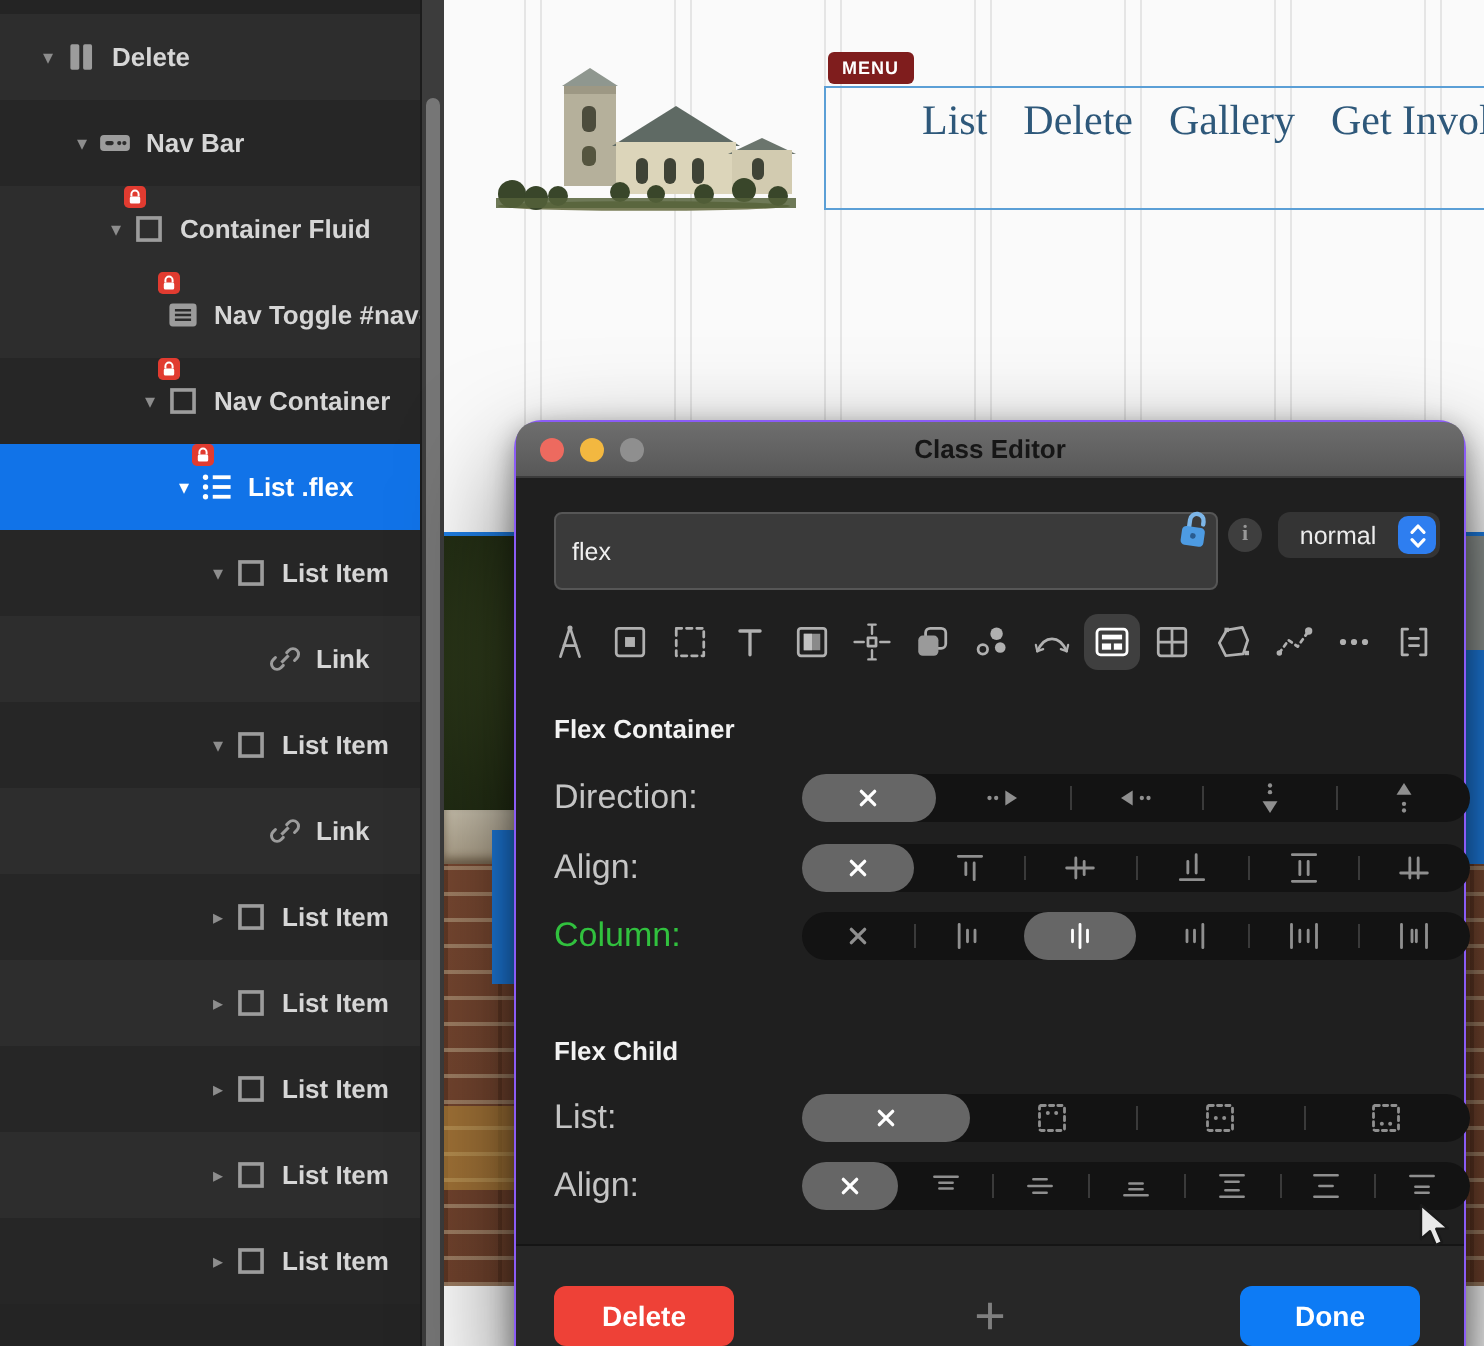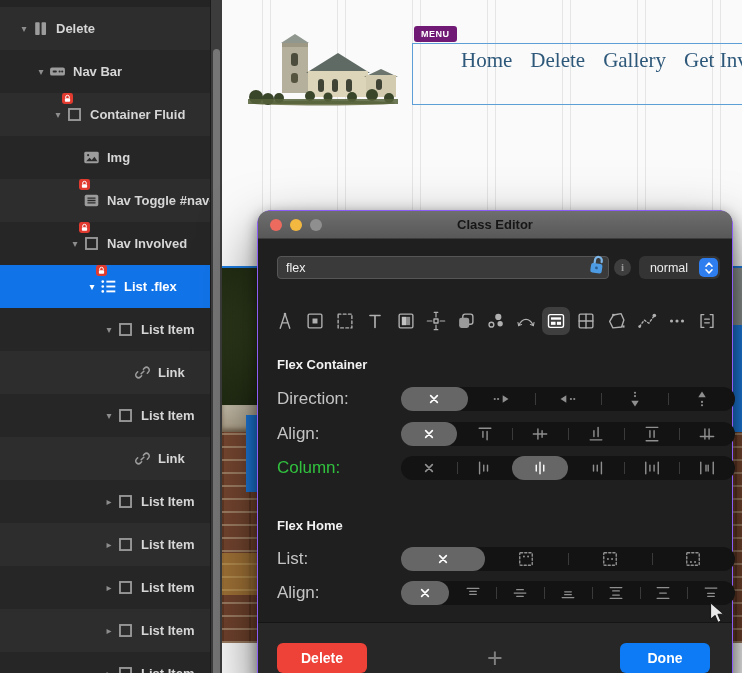--- a/index.html
+++ b/index.html
@@ -26,21 +26,21 @@
   #vscroll { position:absolute; left:210px; top:0; width:12px; height:673px;
              background:#3c3c3c; border-left:1px solid #1c1c1c; }
   #vthumb { position:absolute; left:2px; top:49px; width:7px; height:640px;
             background:#767676; border-radius:4px; }
 
   
   #canvas { position:absolute; left:222px; top:0; width:520px; height:673px;
             background:#fafafa; overflow:hidden; }
   .guide { position:absolute; top:0; bottom:0; width:1px; background:#e5e5e5; }
   #church { position:absolute; left:24px; top:33px; }
-  #menu-badge { position:absolute; left:192px; top:26px; background:#701a75; color:#fff;
+  #menu-badge { position:absolute; left:192px; top:26px; background:#7f1d1d; color:#fff;
                 font-size:9px; font-weight:700; letter-spacing:.5px; padding:3px 7px;
                 border-radius:3px; }
   #navbox { position:absolute; left:190px; top:43px; width:332px; height:62px;
             border:1px solid #5b9fd6; overflow:hidden; }
   #navlinks { display:flex; gap:18px; padding:4px 0 0 48px;
               font-family:"Liberation Serif", serif; font-size:21px; color:#2e587a;
               white-space:nowrap; }
   #navlinks span { cursor:pointer; }
 
   
@@ -67,21 +67,21 @@
             background:#1f1f1f; border:1px solid #8b5cf6; border-radius:14px;
             box-shadow:0 24px 55px rgba(0,0,0,.55), 0 4px 14px rgba(0,0,0,.4); z-index:10;margin-top:28px; }
   #titlebar { position:absolute; left:0; top:0; right:0; height:28px; border-radius:10px 10px 0 0;
               background:linear-gradient(#6e6e6e,#585858); border-bottom:1px solid #3c3c3c;
               display:flex; align-items:center; }
   .tlight { width:12px; height:12px; border-radius:50%; margin-left:8px; }
   .tlight:first-child { margin-left:12px; }
   #dlg-title { position:absolute; left:0; right:0; text-align:center; font-size:13px;
                font-weight:700; color:#161616; pointer-events:none; }
 
-  #classwrap { position:absolute; left:19px; top:45px; width:332px; height:23px;
+  #classwrap { position:absolute; left:19px; top:45px; width:332px; height:39px;
                background:#3a3a3a; border:1px solid #565656; border-radius:4px; }
   #classinput { position:absolute; left:0; top:0; width:100%; height:100%; background:transparent;
                 border:none; outline:none; color:#f0f0f0; font-size:12.5px; padding:0 26px 0 8px;
                 font-family:"Liberation Sans", sans-serif; }
   #lockicn { position:absolute; right:1px; top:-5px; transform:rotate(8deg); }
   #infoicn { position:absolute; left:356px; top:48px; width:17px; height:17px; border-radius:50%;
              background:#3e3e3e; color:#989898; font-size:11px; font-weight:700; text-align:center;
              line-height:17px; font-family:"Liberation Serif", serif; }
   #stateselect { position:absolute; left:381px; top:45px; width:81px; height:23px;
                  background:#343434; border-radius:6px; display:flex; align-items:center;
@@ -155,31 +155,20 @@
           <rect width="11" height="11" rx="2.4" fill="#e13b30"></rect>
           <path d="M3.7 5.2V4.1a1.8 1.8 0 013.6 0v1.1" stroke="#fff" stroke-width="1" fill="none"></path>
           <rect x="2.9" y="5.2" width="5.2" height="3.6" rx="0.8" fill="#fff"></rect>
         </svg>
         <svg width="17" height="17" viewBox="0 0 16 16" fill="none">
           <rect x="2.8" y="2.8" width="10.4" height="10.4" stroke="currentColor" stroke-width="1.7"></rect>
         </svg>
       </span>
       <span class="slbl">Container Fluid</span>
     </div>
-    <div class="srow odd" style="padding-left: 67px;">
-      <span class="disc"></span>
-      <span class="sic">
-        <svg width="17" height="17" viewBox="0 0 16 16" fill="none">
-          <rect x="1.2" y="2.6" width="13.6" height="10.8" rx="1.4" fill="currentColor"></rect>
-          <path d="M3 11.6l3.2-3.4 2 2.1 2.6-3 2.8 4.3z" fill="#2b2b2b"></path>
-          <circle cx="4.8" cy="5.8" r="1" fill="#2b2b2b"></circle>
-        </svg>
-      </span>
-      <span class="slbl">Img</span>
-    </div>
     <div class="srow" style="padding-left: 67px;">
       <span class="disc"></span>
       <span class="sic">
         <svg class="lockb" width="11" height="11" viewBox="0 0 11 11">
           <rect width="11" height="11" rx="2.4" fill="#e13b30"></rect>
           <path d="M3.7 5.2V4.1a1.8 1.8 0 013.6 0v1.1" stroke="#fff" stroke-width="1" fill="none"></path>
           <rect x="2.9" y="5.2" width="5.2" height="3.6" rx="0.8" fill="#fff"></rect>
         </svg>
         <svg width="17" height="17" viewBox="0 0 16 16" fill="none">
           <rect x="1.6" y="2.6" width="12.8" height="10.8" rx="1.6" fill="currentColor"></rect>
@@ -193,21 +182,21 @@
       <span class="sic">
         <svg class="lockb" width="11" height="11" viewBox="0 0 11 11">
           <rect width="11" height="11" rx="2.4" fill="#e13b30"></rect>
           <path d="M3.7 5.2V4.1a1.8 1.8 0 013.6 0v1.1" stroke="#fff" stroke-width="1" fill="none"></path>
           <rect x="2.9" y="5.2" width="5.2" height="3.6" rx="0.8" fill="#fff"></rect>
         </svg>
         <svg width="17" height="17" viewBox="0 0 16 16" fill="none">
           <rect x="2.8" y="2.8" width="10.4" height="10.4" stroke="currentColor" stroke-width="1.7"></rect>
         </svg>
       </span>
-      <span class="slbl">Nav Involved</span>
+      <span class="slbl">Nav Container</span>
     </div>
     <div class="srow sel" style="padding-left: 84px;">
       <span class="disc">▾</span>
       <span class="sic">
         <svg class="lockb" width="11" height="11" viewBox="0 0 11 11">
           <rect width="11" height="11" rx="2.4" fill="#e13b30"></rect>
           <path d="M3.7 5.2V4.1a1.8 1.8 0 013.6 0v1.1" stroke="#fff" stroke-width="1" fill="none"></path>
           <rect x="2.9" y="5.2" width="5.2" height="3.6" rx="0.8" fill="#fff"></rect>
         </svg>
         <svg width="17" height="17" viewBox="0 0 16 16" fill="none">
@@ -350,21 +339,21 @@
       <circle cx="106" cy="64" r="5" fill="#39462a"></circle>
     <circle cx="126" cy="62" r="6" fill="#39462a"></circle>
       <circle cx="143" cy="65" r="5" fill="#39462a"></circle>
     <rect x="2" y="66" width="150" height="5" fill="#55613a" opacity="0.85"></rect>
   </svg>
 
   <div id="menu-badge">MENU</div>
 
   <div id="navbox">
     <div id="navlinks">
-      <span>Home</span>
+      <span>List</span>
       <span>Delete</span>
       <span>Gallery</span>
       <span>Get Involved</span>
     </div>
   </div>
 
   <div id="hero-line"></div>
   <div id="hero">
     <div class="h-trees"></div>
     <div class="h-stone"></div>
@@ -603,21 +592,21 @@
           </svg>
         </div>
         <div class="seg">
           <svg width="20" height="20" viewBox="0 0 24 24" fill="none" stroke="currentColor" stroke-width="1.7" stroke-linecap="round" stroke-linejoin="round">
             <path d="M4.5 5v14M19.5 5v14M10.8 8.5v7M13.4 8.5v7"></path>
           </svg>
         </div>
       </div>
   </div>
 
-  <div class="dheading" style="top:307px">Flex Home</div>
+  <div class="dheading" style="top:307px">Flex Child</div>
 
   <div class="ctl-row" style="top:336px">
     <span class="ctl-label">List:</span>
     <div class="segctl">
         <div class="seg sel">
           <svg width="20" height="20" viewBox="0 0 24 24" fill="none" stroke="currentColor" stroke-width="1.7" stroke-linecap="round" stroke-linejoin="round">
             <path d="M8 8l8 8M16 8l-8 8" stroke-width="2"></path>
           </svg>
         </div>
         <div class="seg">

